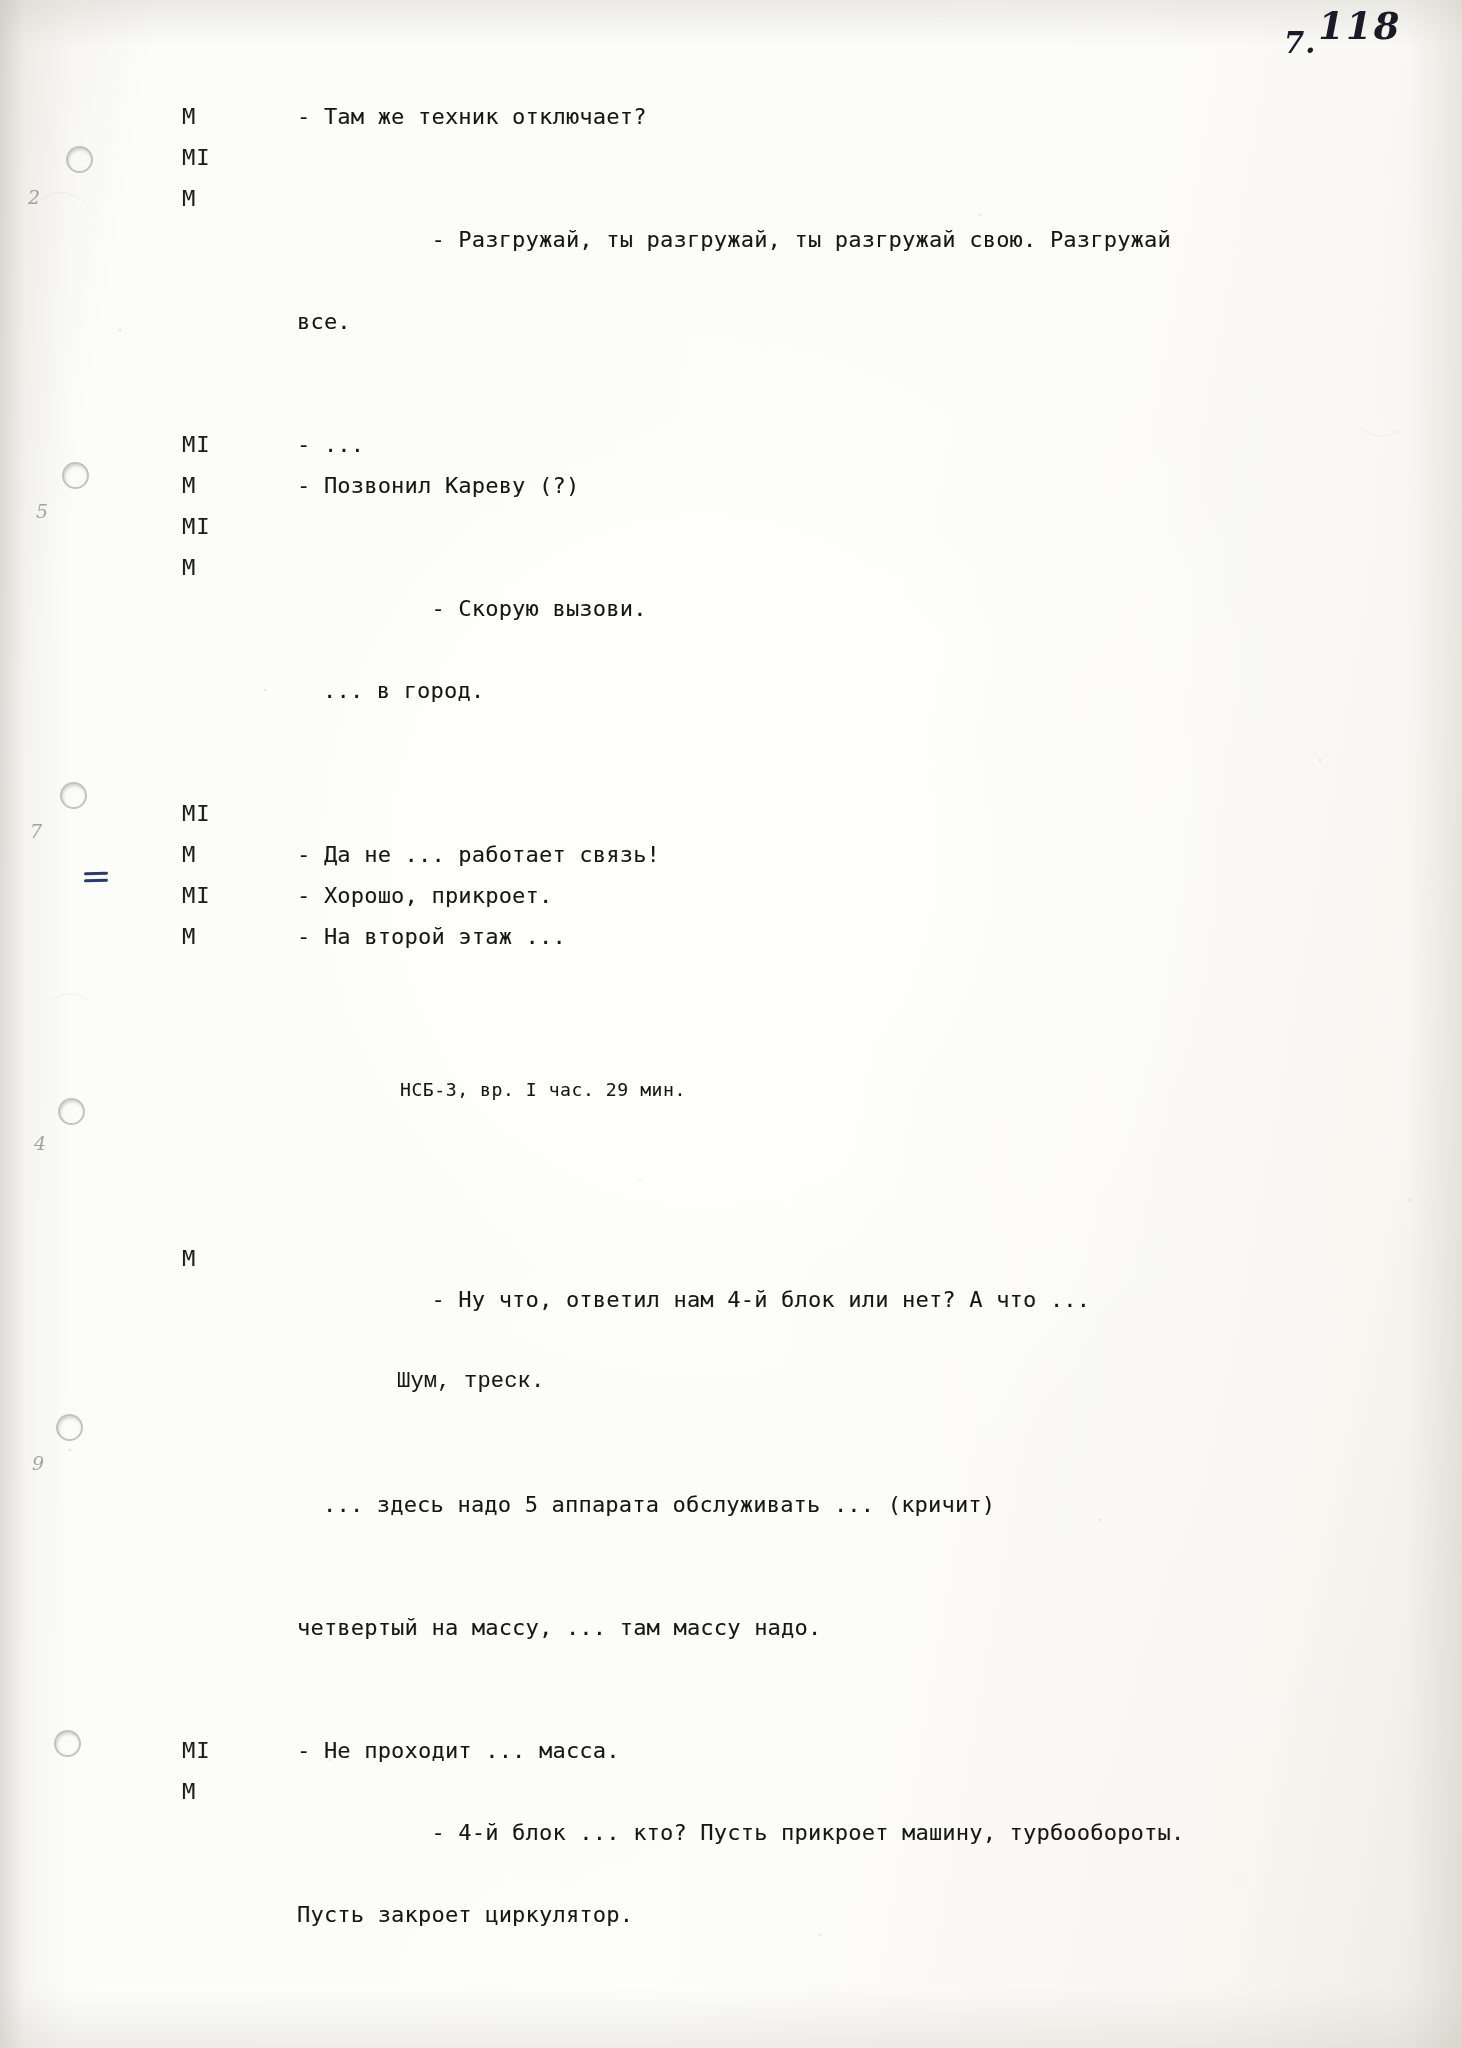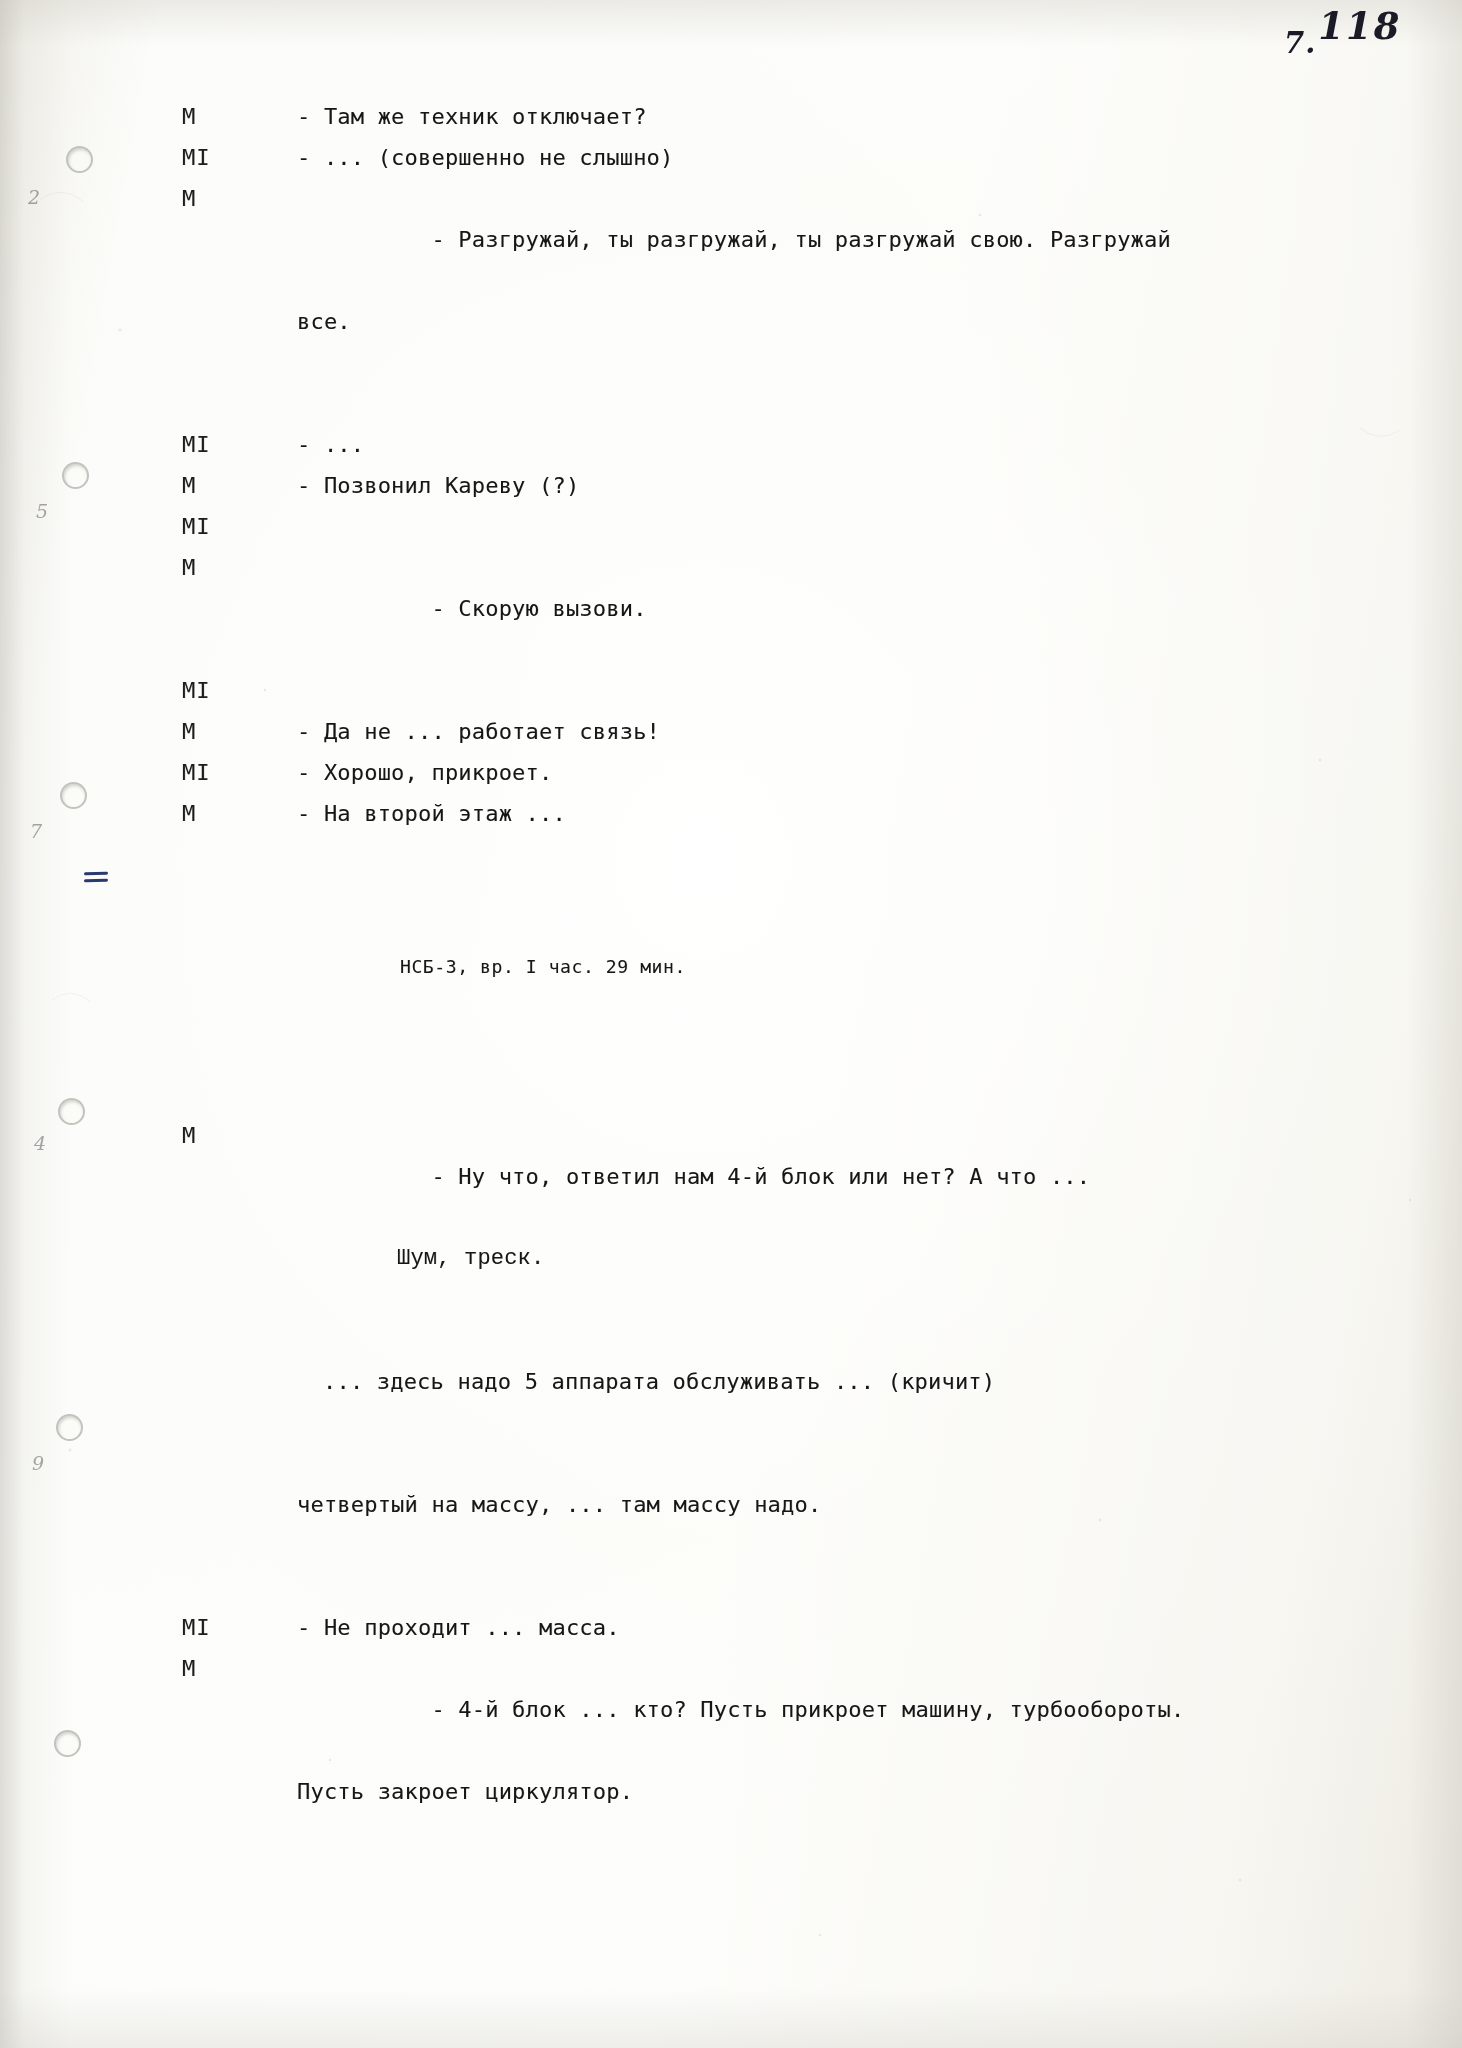--- a/index.html
+++ b/index.html
@@ -233,21 +233,20 @@
 
   <div id="content">
 
     <div>
       <div class="line-row">
         <div class="speaker">M</div>
         <div class="utterance">- Там же техник отключает?</div>
       </div>
       <div class="line-row">
         <div class="speaker">MI</div>
-        <div class="utterance">- ... (совершенно не слышно)</div>
       </div>
       <div class="line-row">
         <div class="speaker">M</div>
         <div class="utterance">
           <span>- Разгружай, ты разгружай, ты разгружай свою. Разгружай</span>
           <span class="cont">все.</span>
         </div>
       </div>
       <div class="line-row">
         <div class="speaker">MI</div>
@@ -257,20 +256,21 @@
         <div class="speaker">M</div>
         <div class="utterance">- Позвонил Кареву (?)</div>
       </div>
       <div class="line-row">
         <div class="speaker">MI</div>
       </div>
       <div class="line-row">
         <div class="speaker">M</div>
         <div class="utterance">
           <span>- Скорую вызови.</span>
+          <span class="cont indent">... в город.</span>
         </div>
       </div>
       <div class="line-row">
         <div class="speaker">MI</div>
       </div>
       <div class="line-row">
         <div class="speaker">M</div>
         <div class="utterance">- Да не ... работает связь!</div>
       </div>
       <div class="line-row">

